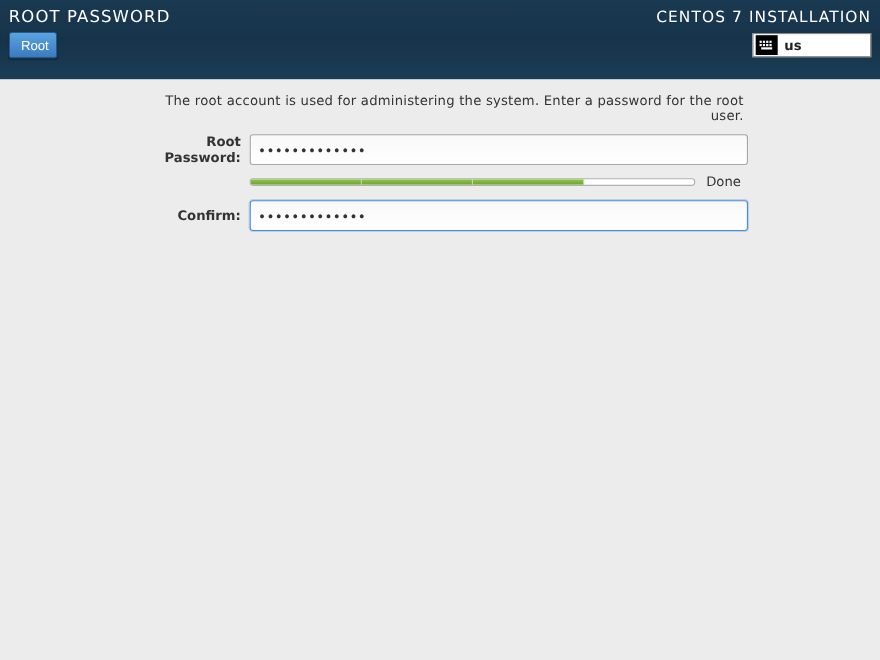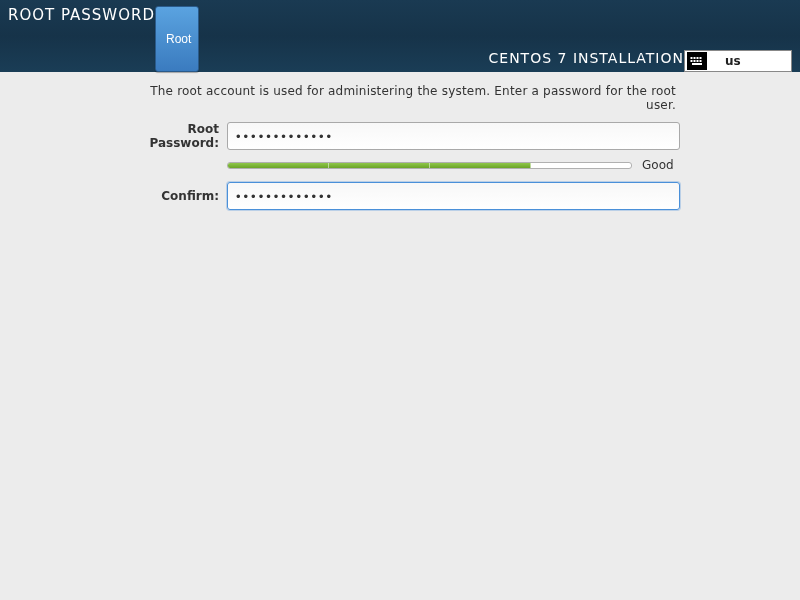--- a/index.html
+++ b/index.html
@@ -13,21 +13,21 @@
     .header {
       height: 72px;
       background: linear-gradient(to bottom, #1a3a52 0%, #163349 50%, #1a3d56 100%);
       display: flex;
       justify-content: space-between;
       padding: 0 8px;
       position: relative;
     }
     .header-left {
       display: flex;
-      flex-direction: row;
+      flex-direction: column;
       justify-content: flex-start;
       padding-top: 6px;
     }
     .page-title {
       color: #ffffff;
       font-size: 15px;
       font-weight: 500;
       letter-spacing: 1px;
       margin-bottom: 5px;
     }
@@ -37,37 +37,37 @@
       border-radius: 3px;
       color: #ffffff;
       font-size: 12px;
       padding: 4px 10px;
       cursor: pointer;
       box-shadow: 0 1px 1px rgba(0,0,0,0.3);
       width: 44px;
     }
     .header-right {
       display: flex;
-      flex-direction: row;
+      flex-direction: column;
       align-items: flex-end;
       padding-top: 8px;
     }
     .install-title {
       color: #ffffff;
       font-size: 14px;
       letter-spacing: 1px;
       margin-bottom: 6px;
     }
     .keyboard-selector {
       background: #ffffff;
       border: 1px solid #888;
       display: flex;
       align-items: center;
       padding: 1px 6px 1px 2px;
-      gap: 18px;
+      gap: 6px;
       min-width: 108px;
       height: 22px;
     }
     .keyboard-icon-box {
       background: #000000;
       width: 20px;
       height: 18px;
       display: flex;
       align-items: center;
       justify-content: center;
@@ -192,21 +192,21 @@
       <input type="text" class="password-input" readonly="" value="•••••••••••••" style="">
     </div>
 
     <div class="strength-row">
       <div class="strength-meter">
         <div class="strength-segment"></div>
         <div class="strength-segment"></div>
         <div class="strength-segment"></div>
         <div class="strength-segment empty"></div>
       </div>
-      <div class="strength-label">Good</div>
+      <div class="strength-label">Done</div>
     </div>
 
     <div class="form-row">
       <div class="field-label">Confirm:</div>
       <input type="text" class="password-input focused" readonly="" value="•••••••••••••" style="">
     </div>
   </div>
 </div>
 
 </body></html>

